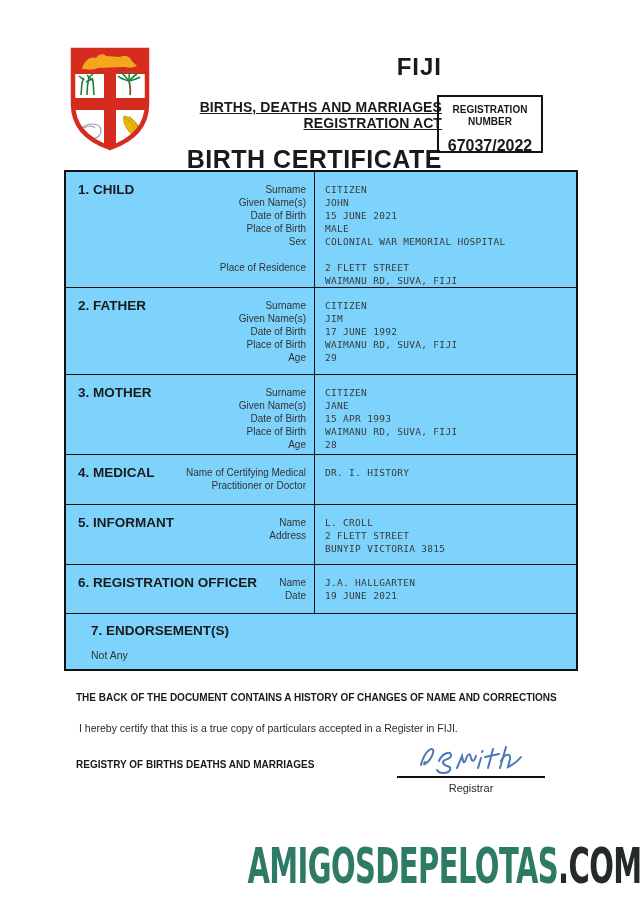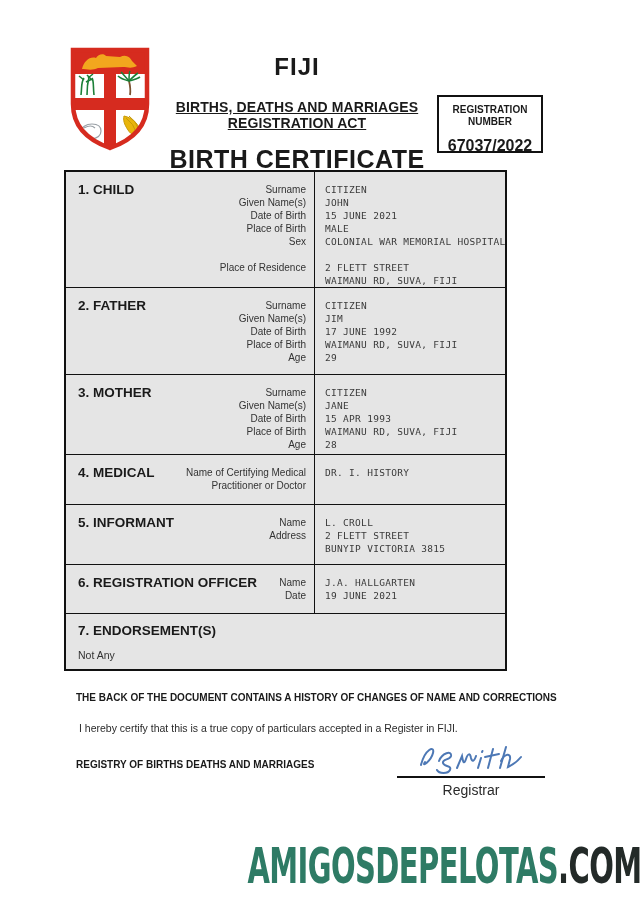--- a/index.html
+++ b/index.html
@@ -17,61 +17,61 @@
   .page{
     position:relative;
     width:642px;height:913px;
     background:#ffffff;
     font-family:"Liberation Sans", sans-serif;
     color:var(--text);
     overflow:hidden;
   }
   
   .crest{position:absolute;left:66px;top:46px;width:88px;height:106px;}
-  .header-text{position:absolute;left:152px;top:54px;width:290px;text-align:center;color:#1a1a1a;}
+  .header-text{position:absolute;left:152px;top:54px;width:290px;text-align:right;color:#1a1a1a;}
   .country{font-size:24px;font-weight:bold;letter-spacing:1px;line-height:26px;}
   .act{font-size:14px;font-weight:bold;margin-top:19px;letter-spacing:0.1px;text-decoration:underline;}
   .doc-title{font-size:25px;font-weight:bold;margin-top:14px;letter-spacing:0.5px;}
   .reg-box{
     position:absolute;left:437px;top:85px;width:106px;height:58px;
     border:2px solid var(--ink);box-sizing:border-box;
     text-align:center;padding-top:7px;color:#1a1a1a;margin-top:10px;
   }
   .reg-label{font-size:10px;font-weight:bold;line-height:12px;}
   .reg-number{font-size:16px;font-weight:bold;margin-top:9px;}
   
   .cert-table{
-    position:absolute;left:64px;top:170px;width:443px;
-    border:2px solid var(--ink);box-sizing:border-box;background:#e5e5e5;
+    position:absolute;left:64px;top:170px;width:514px;
+    border:2px solid var(--ink);box-sizing:border-box;background:#7dd3fc;
   }
   .row{display:flex;border-top:1.5px solid var(--ink);box-sizing:border-box;overflow:hidden;}
   .row:first-child{border-top:none;}
   .cell-l{
     width:249px;flex:0 0 249px;border-right:1.5px solid var(--ink);box-sizing:border-box;
     display:flex;justify-content:space-between;align-items:flex-start;
     padding:11px 8px 0 12px;
   }
   .cell-r{flex:1;padding:11px 20px 0 10px;}
   .sec-title{font-weight:bold;font-size:13.5px;color:#1a1a1a;white-space:nowrap;line-height:13px;}
   .labels{text-align:right;font-size:10px;line-height:13px;color:#333;}
   .val{
     font-family:"DejaVu Sans Mono", monospace;
     font-size:9.5px;line-height:13px;color:#3a3a3a;letter-spacing:0.3px;white-space:nowrap;
   }
   .spacer{height:13px;}
-  .row-endorse{display:block;padding:10px 12px;}
+  .row-endorse{display:block;padding:10px 25px;}
   .endorse-value{font-size:10.5px;margin-top:12px;color:#333;}
   
   .back-note{position:absolute;left:76px;top:692px;font-size:10px;font-weight:bold;color:#1a1a1a;}
   .certify-note{position:absolute;left:79px;top:722px;font-size:10.5px;color:#2a2a2a;}
   .registry-label{position:absolute;left:76px;top:759px;font-size:10px;font-weight:bold;color:#1a1a1a;}
   .sig-block{position:absolute;left:397px;top:741px;width:148px;text-align:center;}
   .sig-svg{width:124px;height:34px;display:block;margin:0 auto;}
   .sig-line{border-top:2px solid var(--ink);margin-top:1px;}
-  .sig-title{font-size:14px;margin-top:4px;color:#2a2a2a;}
+  .sig-title{font-size:11px;margin-top:4px;color:#2a2a2a;}
   
   .watermark{
     position:absolute;right:0px;bottom:18px;
     font-family:"DejaVu Sans", sans-serif;font-weight:bold;
     font-size:50px;letter-spacing:-1px;white-space:nowrap;
     transform:scaleX(0.58);transform-origin:100% 50%;
   }
   .wm-primary{color:var(--watermark-primary);}
   .wm-suffix{color:var(--watermark-suffix);}
 </style>

